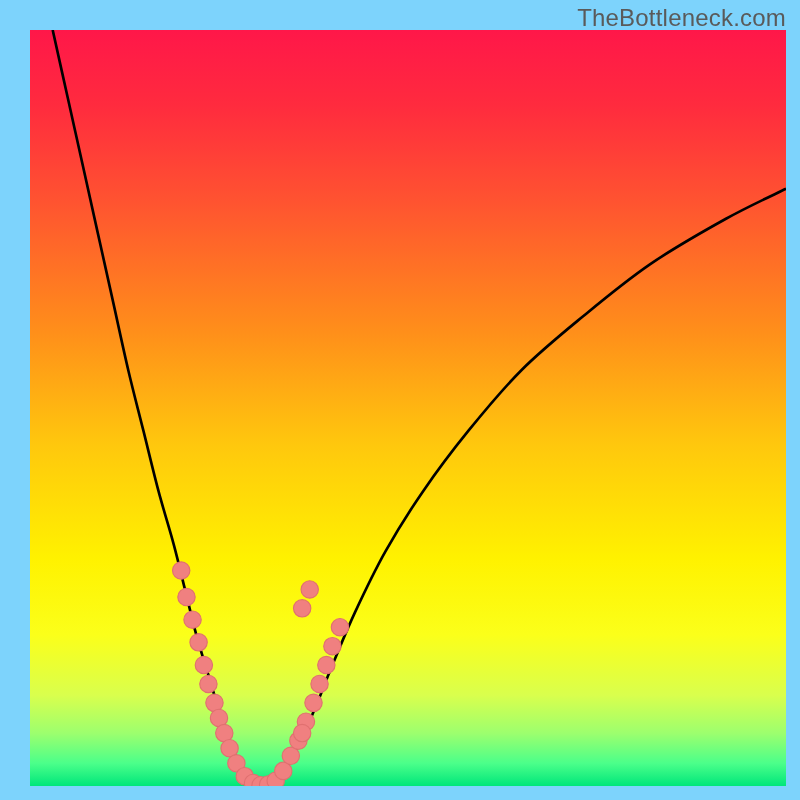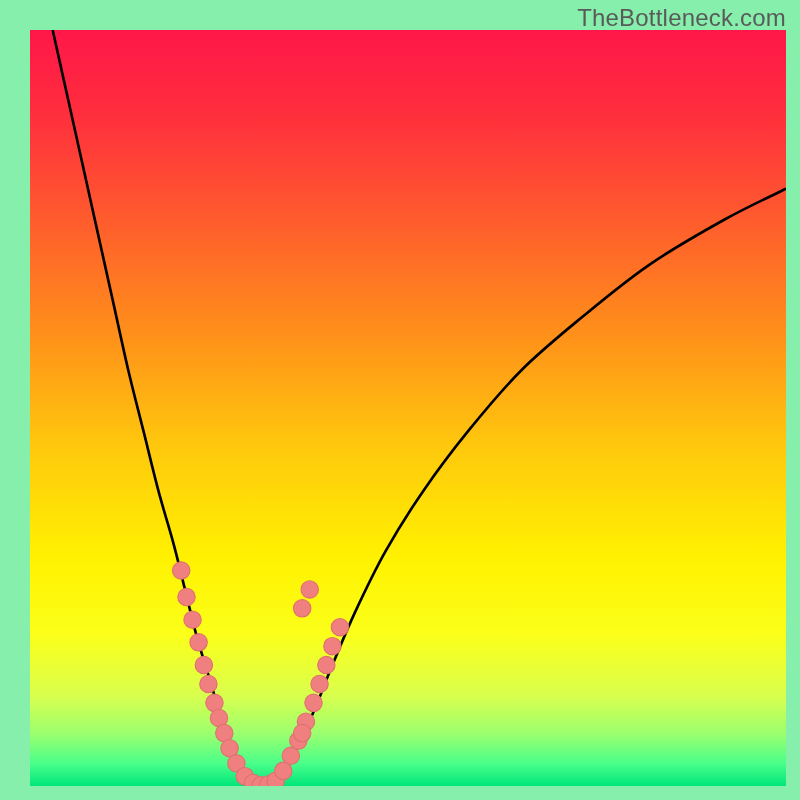--- a/index.html
+++ b/index.html
@@ -1,21 +1,21 @@
 <!DOCTYPE html>
 <html><head>
 <meta charset="utf-8">
 <style>
   * { margin: 0; padding: 0; box-sizing: border-box; }
   html, body { width: 800px; height: 800px; overflow: hidden; background: #000; }
   #stage {
     position: relative;
     width: 800px;
     height: 800px;
-    background: #86efac;
+    background: #7dd3fc;
   }
   #plot-area {
     position: absolute;
     left: 30px;
     top: 30px;
     width: 756px;
     height: 756px;
     overflow: hidden;
   }
   #gradient-bg {

